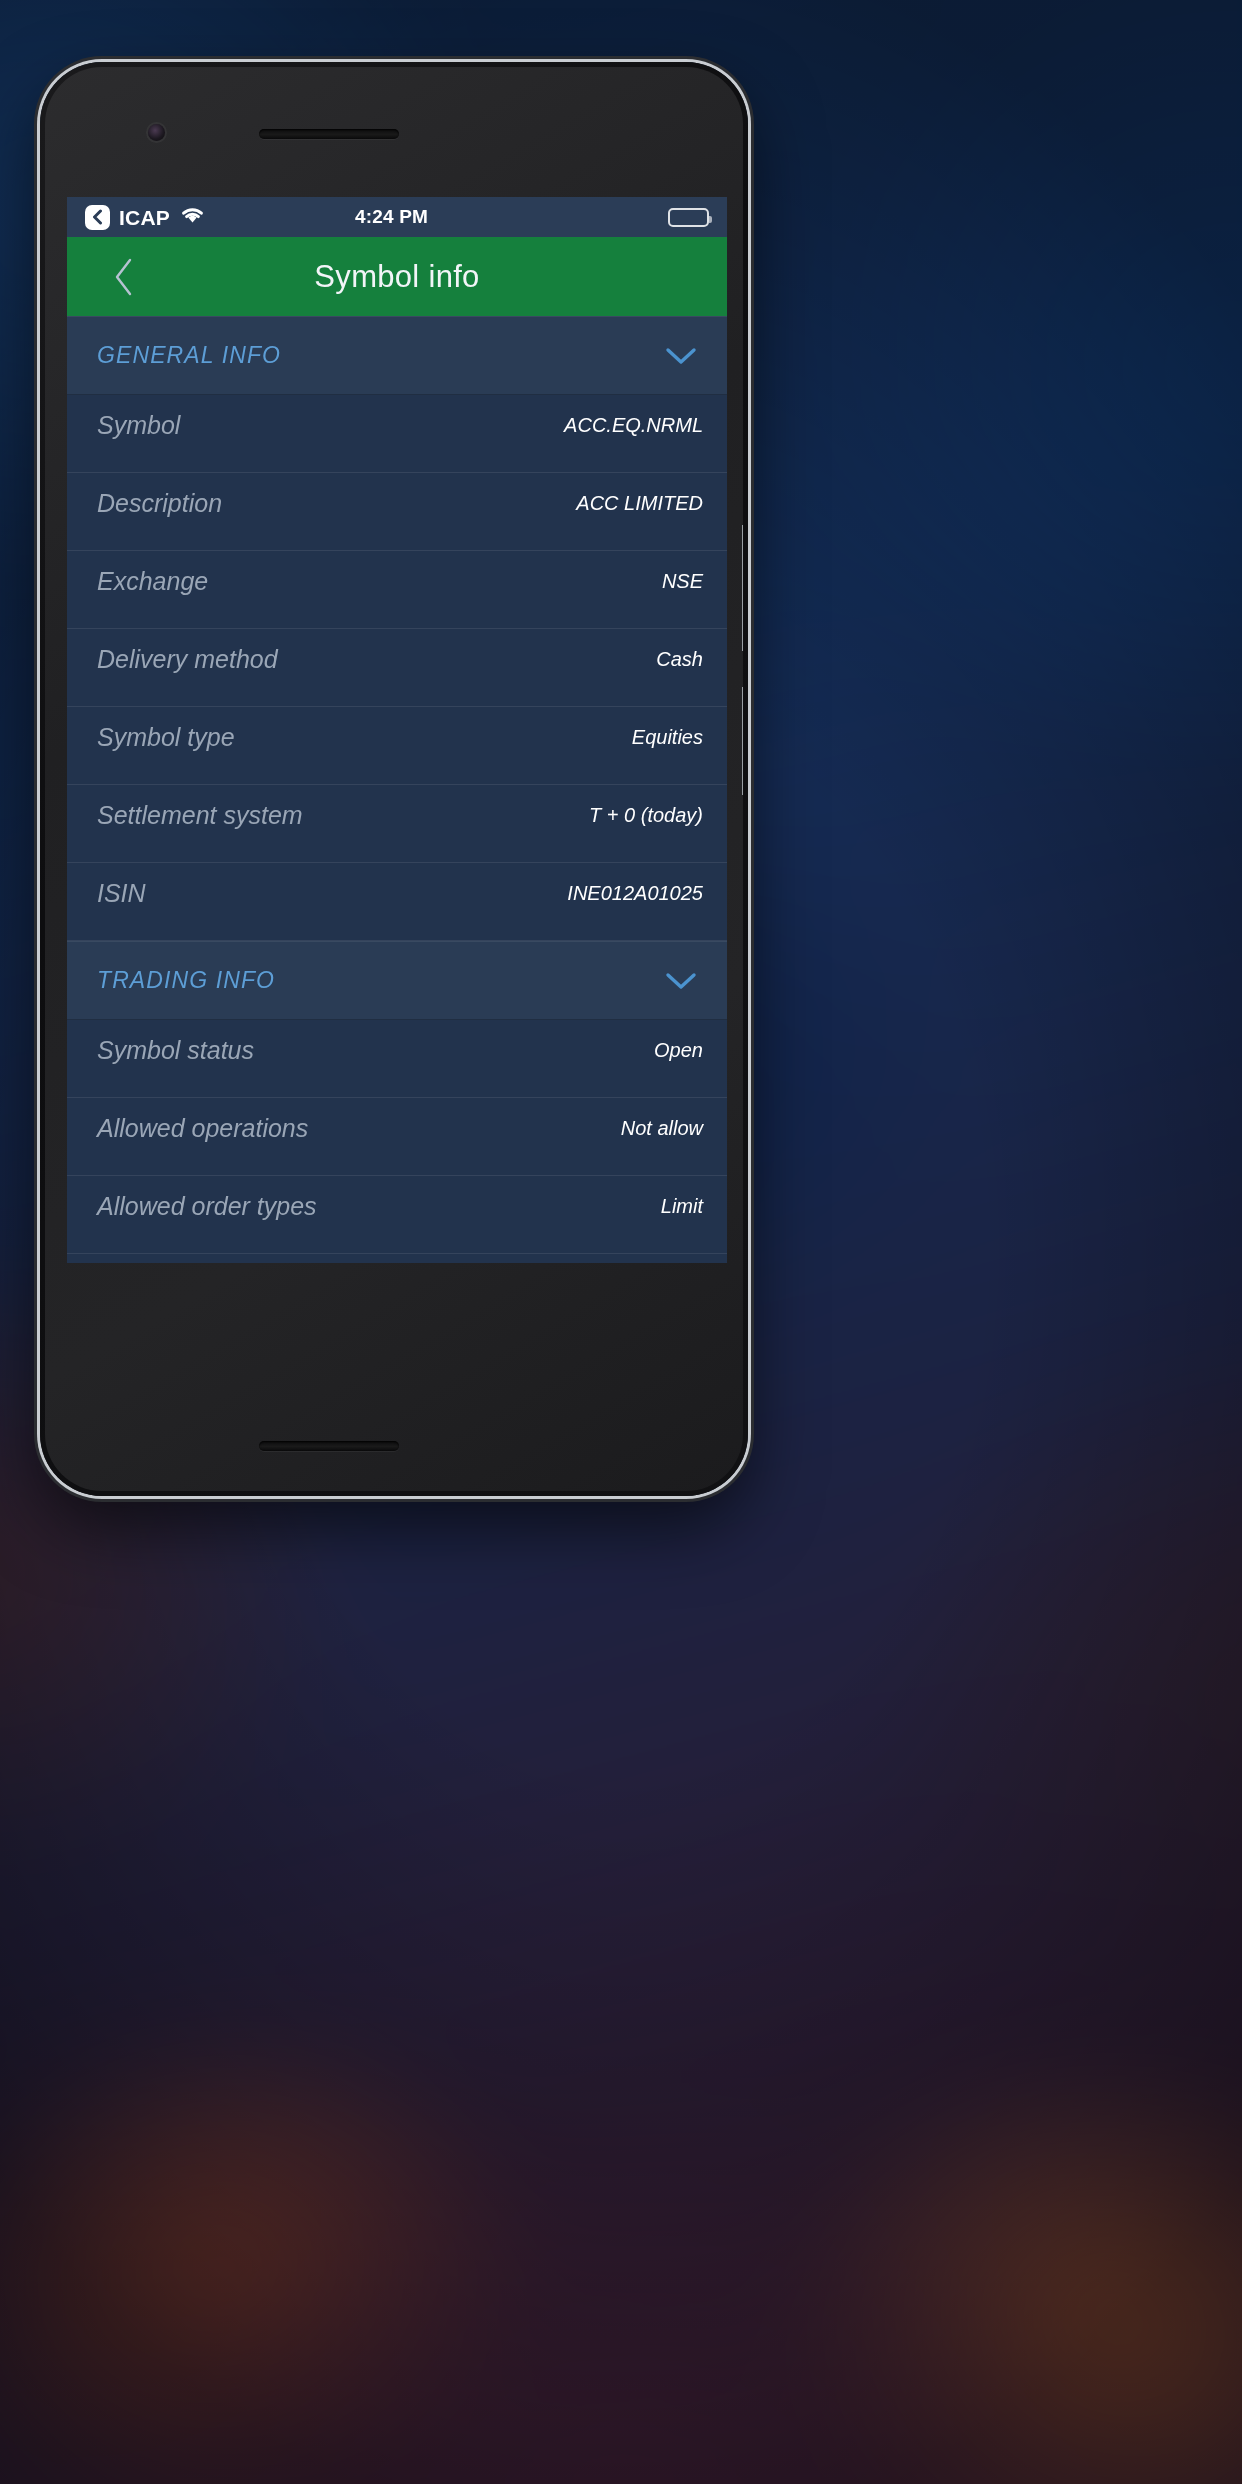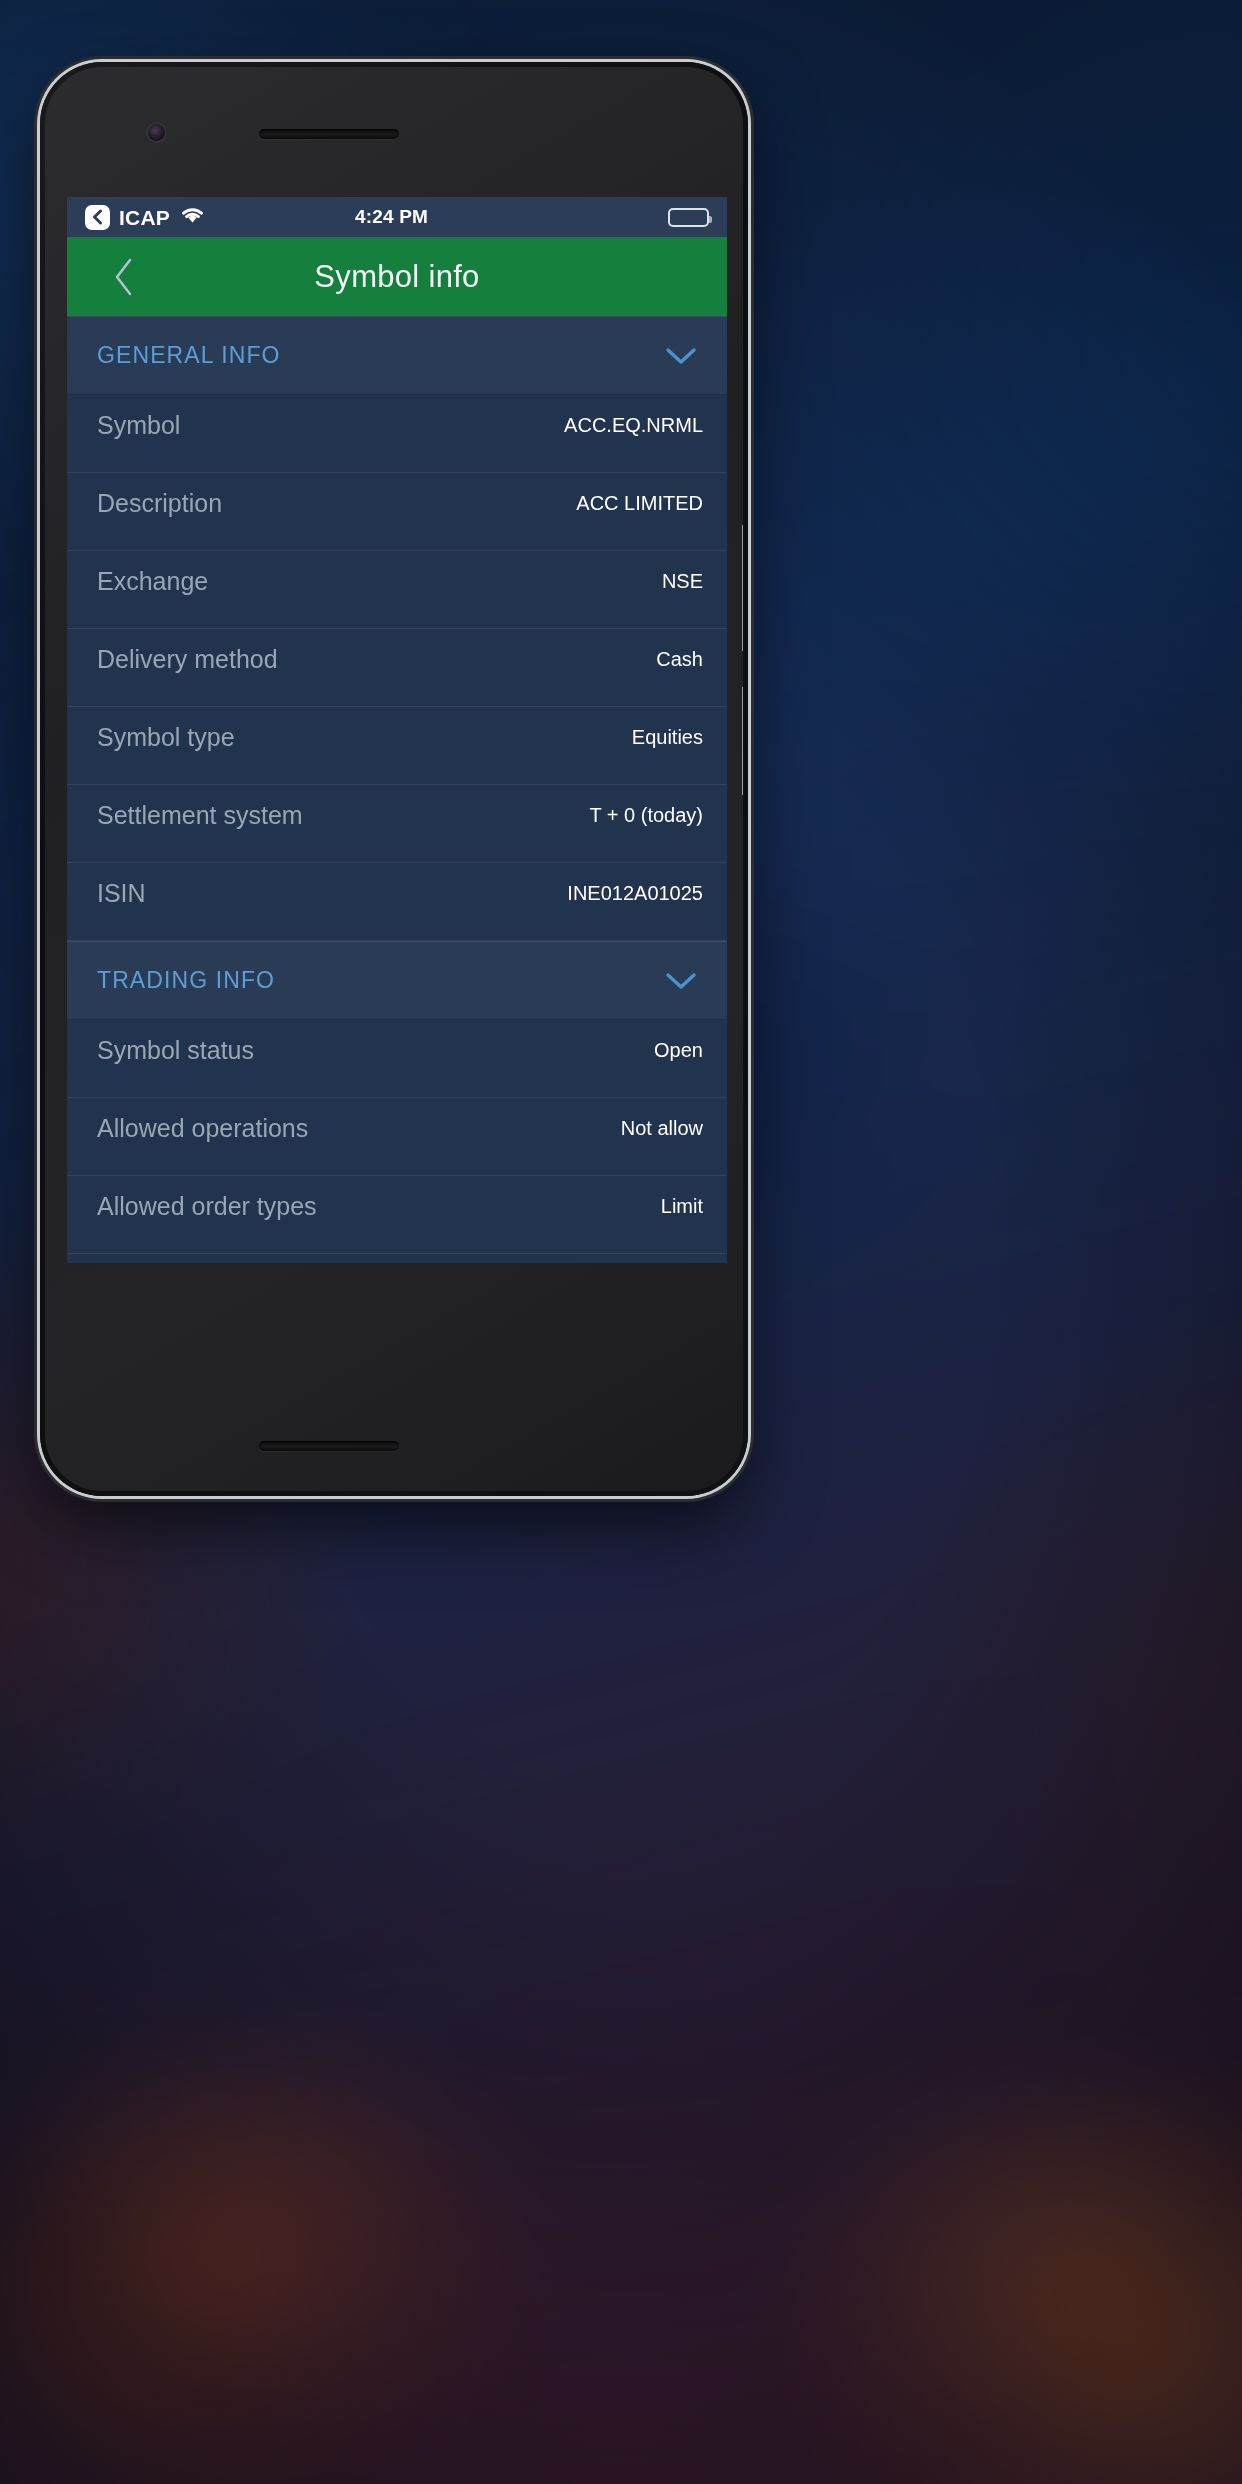--- a/index.html
+++ b/index.html
@@ -121,21 +121,21 @@
   .nav-back {
     position:absolute; left:40px; top:50%; transform:translateY(-50%);
     width:34px; height:40px; display:flex; align-items:center; justify-content:center;
   }
   .nav-title {
     width:100%; text-align:center;
     color:#f2f5f8; font-size:31px; font-weight:400; letter-spacing:.3px;
   }
 
   
-  .list { background:#22334d; }
+  .list { background:#22334d;font-style:italic; }
   .section-header {
     height:79px; background:#2a3c55;
     display:flex; align-items:center; justify-content:space-between;
     padding:0 28px 0 30px;
     border-top:1px solid rgba(255,255,255,.07);
     border-bottom:1px solid rgba(0,0,0,.22);
   }
   .section-title {
     color:#5d9ed6; font-size:23px; letter-spacing:1.1px; font-weight:400;
   }

